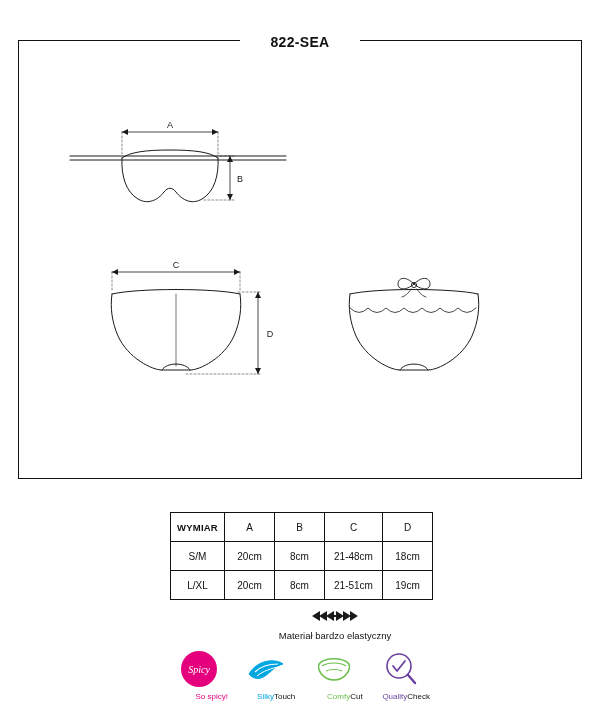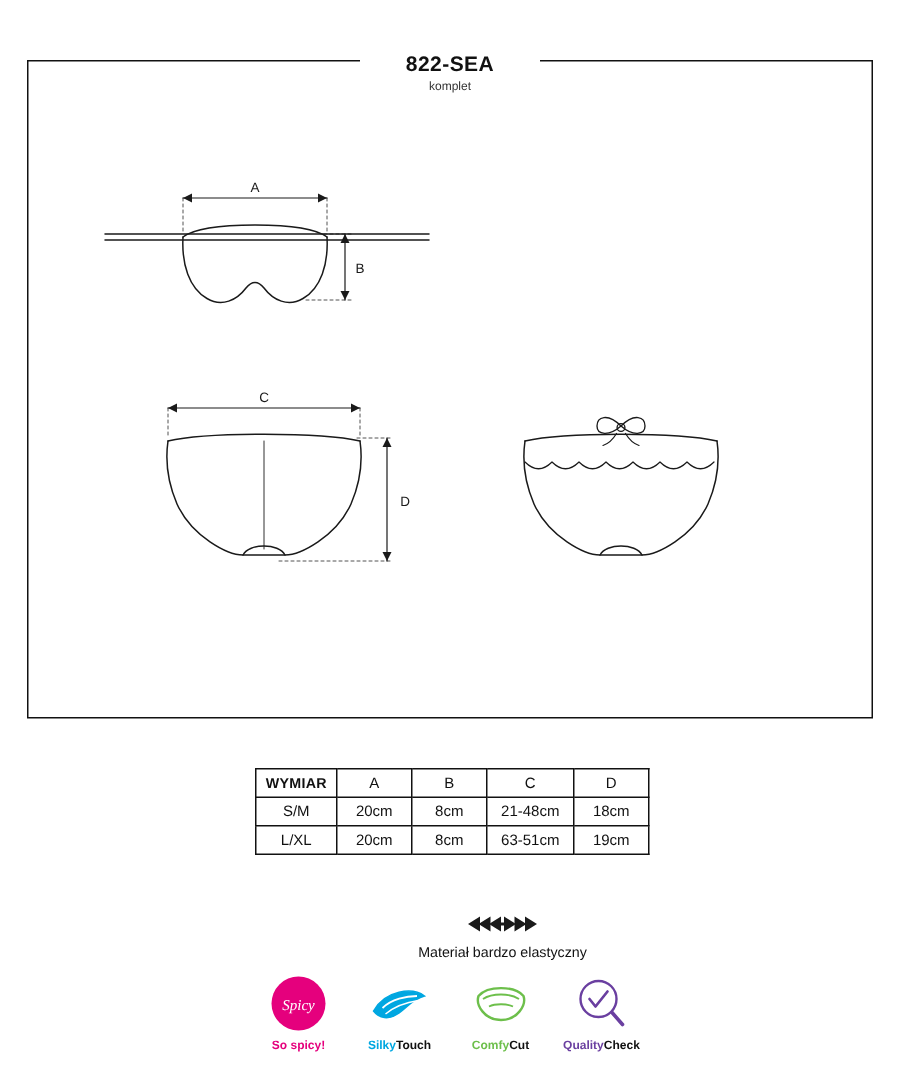--- a/index.html
+++ b/index.html
@@ -80,21 +80,21 @@
     left: 170px;
     top: 512px;
     border-collapse: collapse;
     font-size: 10px;
   }
   .size-table td, .size-table th {
     border: 1px solid #111;
     text-align: center;
     font-weight: normal;
     color: #111;
-    height: 19px;
+    height: 29px;
     box-sizing: border-box;
   }
   .size-table .c-label { width: 54px; font-size: 9.5px; font-weight: bold; letter-spacing: .2px;}
   .size-table .c-a { width: 50px; }
   .size-table .c-b { width: 50px; }
   .size-table .c-c { width: 58px; }
   .size-table .c-d { width: 50px; }
   .size-table .row-label { font-size: 10px; }
 
   
@@ -131,43 +131,43 @@
   }
   .badge .glyph {
     height: 42px;
     display: flex;
     align-items: center;
     justify-content: center;
     text-align: right;
   }
   .badge .caption {
     font-size: 8px;
-    font-weight: bold;
+    font-weight: normal;
     margin-top: 2px;
     line-height: 10px;
+    text-align: right;
   }
   .cap-spicy { color: #e5007d; }
   .cap-comfy .b1 { color: #6dbf4b; }
   .cap-comfy .b2 { color: #111; }
   .cap-silky .b1 { color: #00a7e1; }
   .cap-silky .b2 { color: #111; }
   .cap-quality .b1 { color: #6a3fa0; }
   .cap-quality .b2 { color: #111; }
 </style>
 </head>
 <body>
 
 <div class="sheet">
 
   <div class="frame"></div>
   <div class="title-gap"></div>
 
   <div class="title-wrap">
     <div class="product-title">822-SEA</div>
-    <div class="product-subtitle">komplet</div>
   </div>
 
   <svg class="draw-svg" viewBox="0 0 564 439">
     <g fill="none" stroke="#1a1a1a" stroke-width="1" stroke-linejoin="round" stroke-linecap="round">
 
       <line x1="52" y1="116" x2="268" y2="116"></line>
       <line x1="52" y1="120" x2="268" y2="120"></line>
 
       <path d="M104,118 C103,136 108,152 120,159 C130,165 140,160 146,152 C150,147 154,147 158,152 C164,160 174,165 184,159 C196,152 201,136 200,118"></path>
       <path d="M104,118 C112,112 128,110 152,110 C176,110 192,112 200,118"></path>
@@ -238,21 +238,21 @@
         <td class="row-label">S/M</td>
         <td>20cm</td>
         <td>8cm</td>
         <td>21-48cm</td>
         <td>18cm</td>
       </tr>
       <tr>
         <td class="row-label">L/XL</td>
         <td>20cm</td>
         <td>8cm</td>
-        <td>63-51cm</td>
+        <td>21-51cm</td>
         <td>19cm</td>
       </tr>
     </tbody>
   </table>
 
   <div class="elastic-note">
     <svg class="arrow-svg" width="46" height="12" viewBox="0 0 46 12">
       <g fill="#1a1a1a">
         <polygon points="0,6 8,1 8,11"></polygon>
         <polygon points="7,6 15,1 15,11"></polygon>

